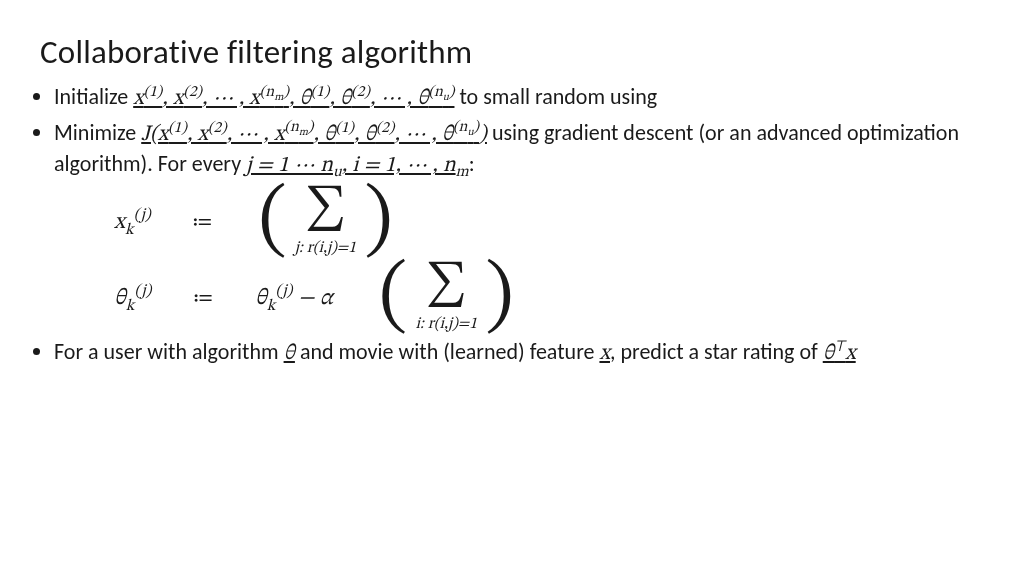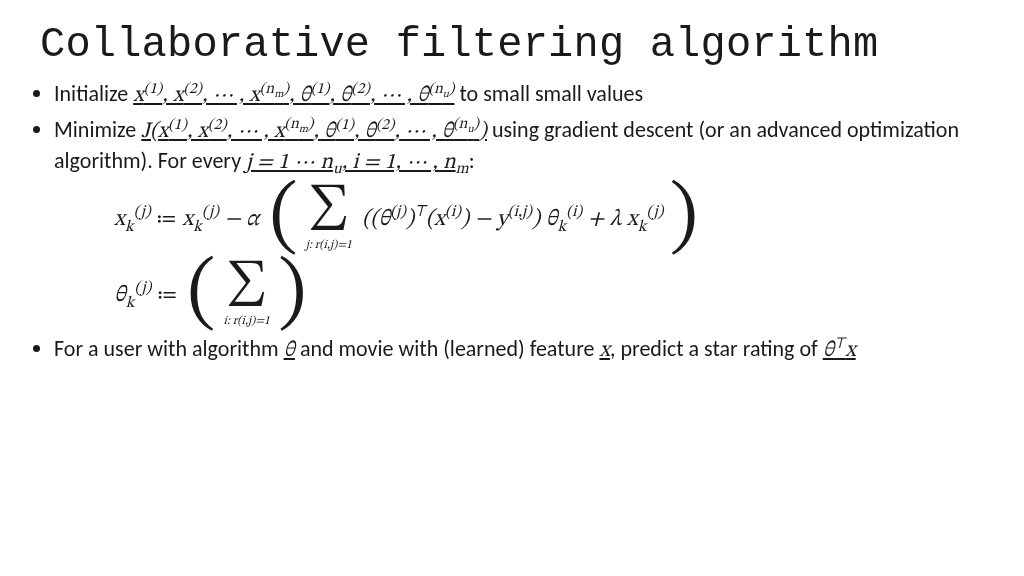--- a/index.html
+++ b/index.html
@@ -12,25 +12,24 @@
     color: #1a1a1a;
     overflow: hidden;
   }
   .slide {
     box-sizing: border-box;
     width: 100%;
     height: 100%;
     padding: 18px 40px 20px 40px;
   }
   .title {
-    font-size: 42px;
+    font-size: 33px;
     font-weight: 400;
-    margin: 3px 0 10px 0;
+    margin: 14px 0 10px 0;
     letter-spacing: 0.2px;
-    font-family: Liberation Mono, monospace;
   }
   ul.content {
     margin: 0 0 0 14px;
     padding: 0;
     list-style: disc;
     font-size: 22px;
     line-height: 1.35;
   }
   ul.content > li {
     margin-bottom: 4px;
@@ -49,20 +48,21 @@
   .eq-block {
     margin: 2px 0 4px 60px;
     font-family: "Cambria Math", "STIX Two Math", "Latin Modern Math", "Times New Roman", serif;
     font-style: italic;
     font-size: 23px;
   }
   .eq-row {
     display: flex;
     align-items: center;
     margin: 4px 0;
+    gap: 36px;
   }
   .lhs, .assign, .rhs1, .alpha {
     padding-right: 6px;
   }
   .paren {
     display: inline-flex;
     align-items: center;
     margin-left: 2px;
   }
   .paren .pchar {
@@ -79,64 +79,63 @@
     padding: 0 6px;
     line-height: 1;
   }
   .sumwrap .sigma {
     font-style: normal;
     font-size: 44px;
     line-height: 1;
   }
   .sumwrap .limit {
     font-style: italic;
-    font-size: 12px;
+    font-size: 16px;
     margin-top: 10px;
   }
   .inner {
     padding: 0 4px;
   }
   .upright { font-style: normal; }
 </style>
 </head>
 <body>
 
 <div class="slide">
 
   <h1 class="title">Collaborative filtering algorithm</h1>
 
   <ul class="content">
 
     <li>
-      <span>Initialize </span><span class="math">x<sup>(1)</sup>, x<sup>(2)</sup>, ⋯ , x<sup>(n<sub>m</sub>)</sup>, θ<sup>(1)</sup>, θ<sup>(2)</sup>, ⋯ , θ<sup>(n<sub>u</sub>)</sup></span><span> to small small values</span>
+      <span>Initialize </span><span class="math">x<sup>(1)</sup>, x<sup>(2)</sup>, ⋯ , x<sup>(n<sub>m</sub>)</sup>, θ<sup>(1)</sup>, θ<sup>(2)</sup>, ⋯ , θ<sup>(n<sub>u</sub>)</sup></span><span> to small random using</span>
     </li>
 
     <li>
       <span>Minimize </span><span class="math">J(x<sup>(1)</sup>, x<sup>(2)</sup>, ⋯ , x<sup>(n<sub>m</sub>)</sup>, θ<sup>(1)</sup>, θ<sup>(2)</sup>, ⋯ , θ<sup>(n<sub>u</sub>)</sup>)</span><span> using gradient descent (or an advanced optimization algorithm). For every </span><span class="math">j = 1 ⋯ n<sub>u</sub>, i = 1, ⋯ , n<sub>m</sub></span><span>:</span>
 
       <div class="eq-block">
 
         <div class="eq-row">
           <span class="lhs">x<sub>k</sub><sup>(j)</sup></span>
           <span class="assign upright">≔</span>
-          <span class="rhs1">x<sub>k</sub><sup>(j)</sup> − α</span>
           <span class="paren">
             <span class="pchar">(</span>
             <span class="sumwrap">
               <span class="sigma">∑</span>
               <span class="limit">j: r(i,j)=1</span>
             </span>
-            <span class="inner">((θ<sup>(j)</sup>)<sup>⊤</sup>(x<sup>(i)</sup>) − y<sup>(i,j)</sup>) θ<sub>k</sub><sup>(i)</sup> + λ x<sub>k</sub><sup>(j)</sup></span>
             <span class="pchar">)</span>
           </span>
         </div>
 
         <div class="eq-row">
           <span class="lhs">θ<sub>k</sub><sup>(j)</sup></span>
           <span class="assign upright">≔</span>
+          <span class="rhs1">θ<sub>k</sub><sup>(j)</sup> − α</span>
           <span class="paren">
             <span class="pchar">(</span>
             <span class="sumwrap">
               <span class="sigma">∑</span>
               <span class="limit">i: r(i,j)=1</span>
             </span>
             <span class="pchar">)</span>
           </span>
         </div>
 

